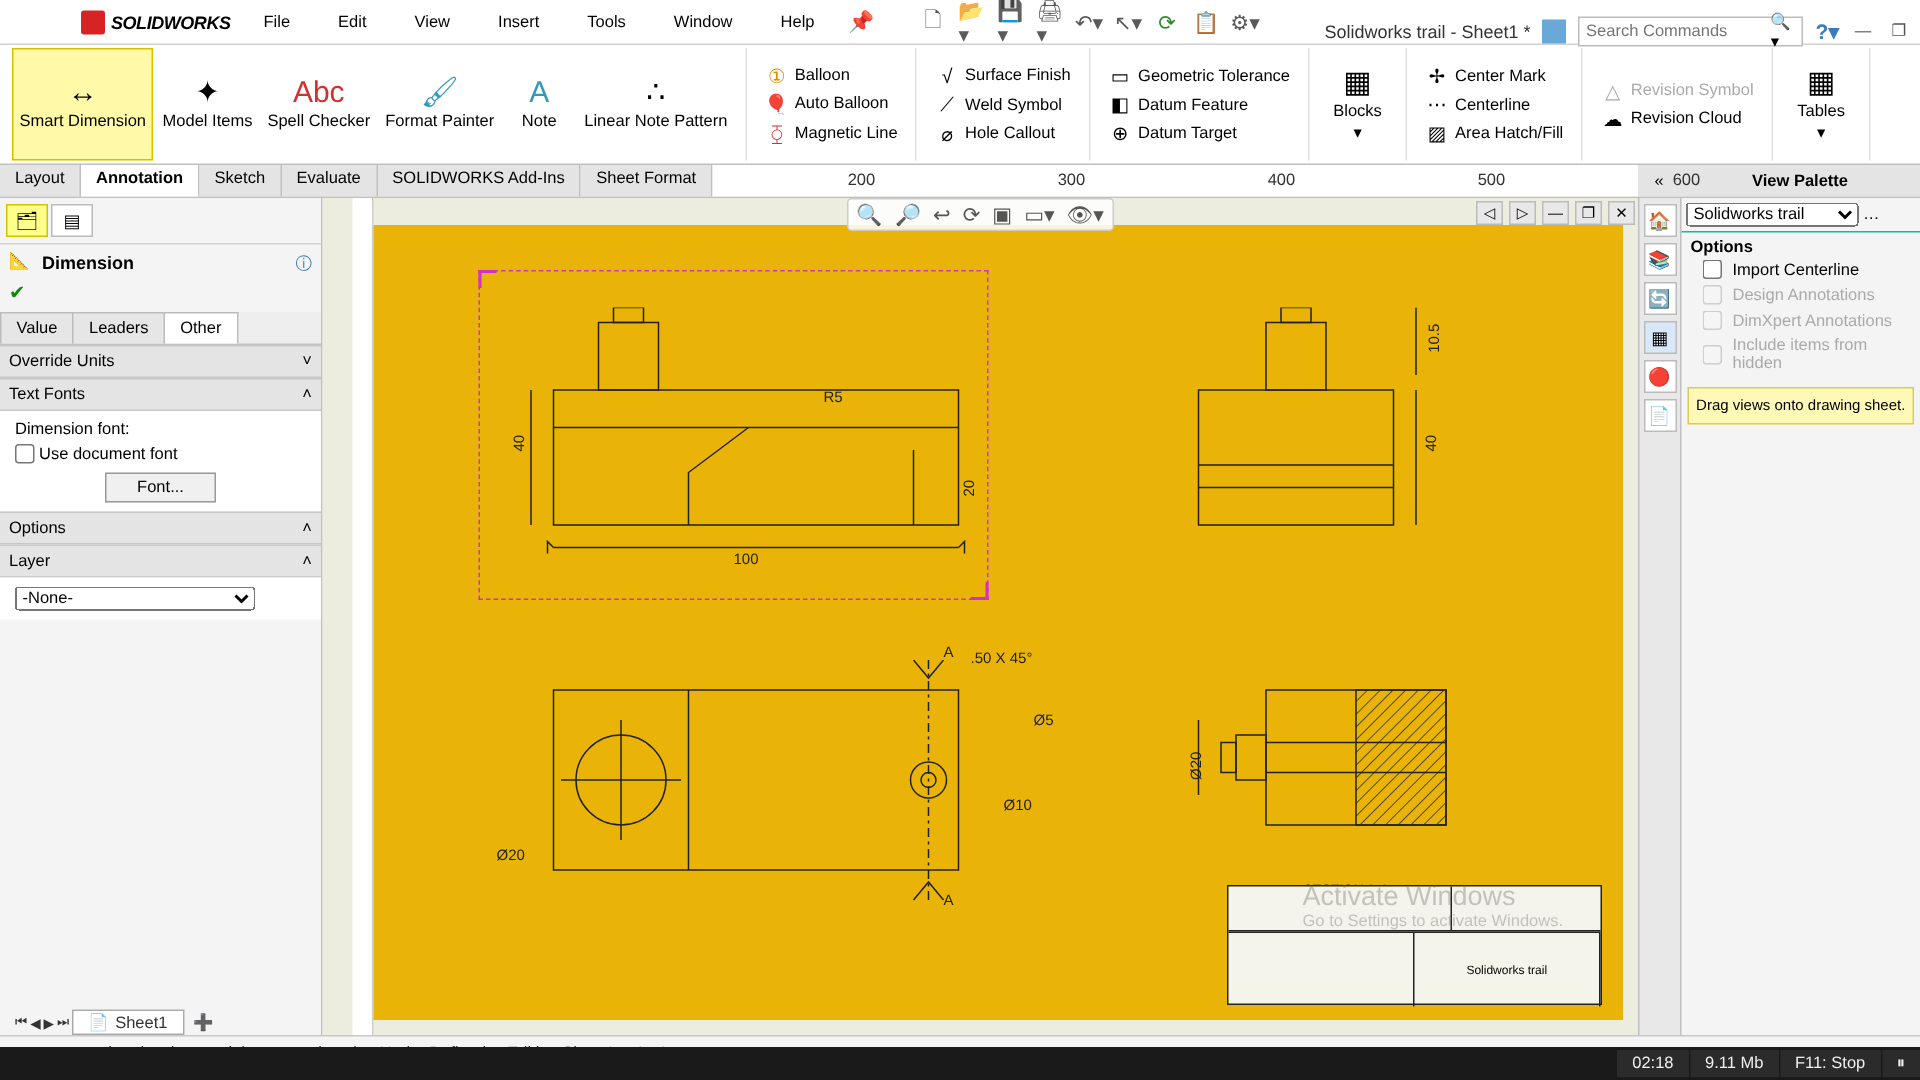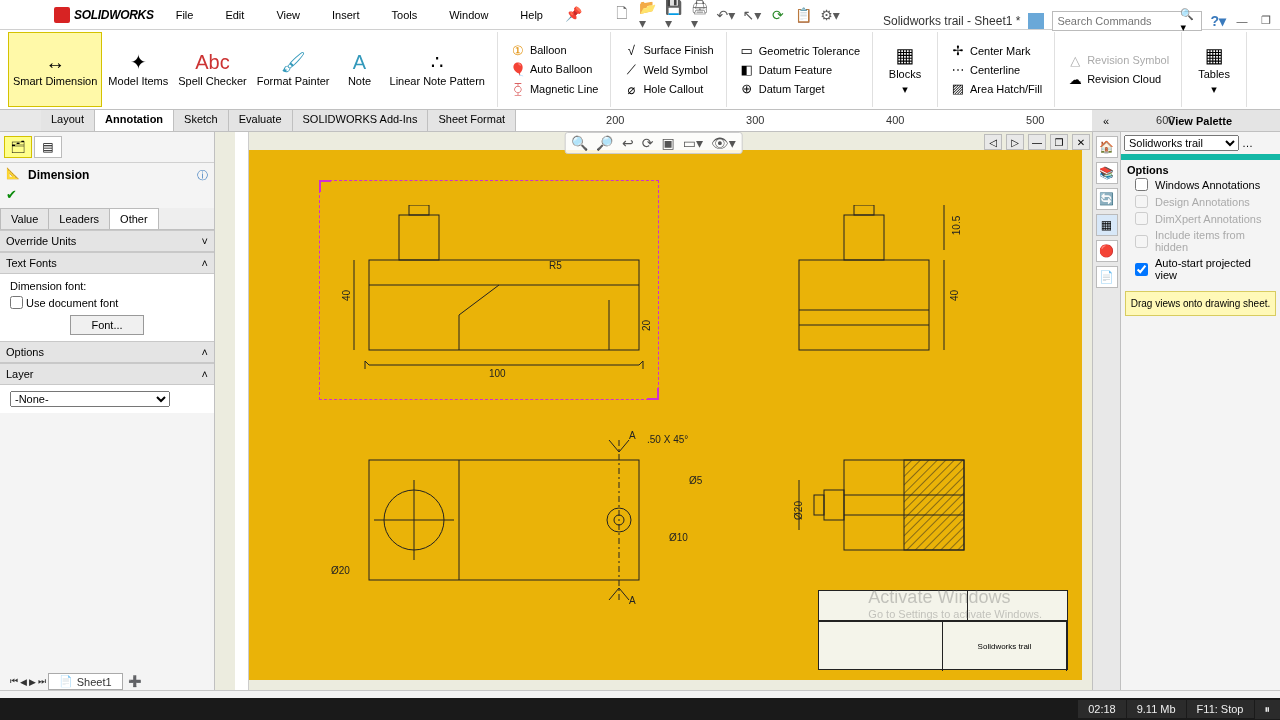--- a/index.html
+++ b/index.html
@@ -19,21 +19,21 @@
 .win-btn { width:16px; height:16px; display:flex; align-items:center; justify-content:center; cursor:pointer; color:#555; }
 
 .ribbon { height:80px; background:#fff; border-bottom:1px solid #c0c0c0; display:flex; align-items:stretch; padding:2px 0; }
 .ribbon-group { border-right:1px solid #e0e0e0; padding:0 8px; display:flex; flex-direction:column; justify-content:center; }
 .big-btn { display:flex; flex-direction:column; align-items:center; justify-content:center; gap:2px; padding:2px 4px; cursor:pointer; text-align:center; line-height:1.1; min-width:48px; }
 .big-btn .ic { font-size:20px; }
 .cmd-row { display:flex; align-items:center; gap:4px; padding:2px 4px; cursor:pointer; white-space:nowrap; }
 .cmd-row .ic { width:16px; text-align:center; font-size:13px; }
 .cmd-row.disabled { color:#aaa; }
 
-.tab-strip { height:22px; background:#e8e8e8; border-bottom:1px solid #c0c0c0; display:flex; align-items:stretch;padding-left:41px; }
+.tab-strip { height:22px; background:#e8e8e8; border-bottom:1px solid #c0c0c0; display:flex; align-items:stretch; }
 .tab { padding:3px 10px; border-right:1px solid #c0c0c0; cursor:pointer; background:#e4e4e4; }
 .tab.active { background:#fff; font-weight:bold; }
 .ruler-h { flex:1; background:#fff; position:relative; font-size:9px; color:#333; }
 .ruler-tick { position:absolute; top:4px; }
 
 .main { position:absolute; top:132px; bottom:30px; left:0; right:0; display:flex; }
 .left-panel { width:215px; background:#f4f4f4; border-right:1px solid #c0c0c0; display:flex; flex-direction:column; overflow:hidden; }
 .pm-tabs { display:flex; gap:2px; padding:4px; border-bottom:1px solid #d0d0d0; }
 .pm-tab { width:28px; height:22px; border:1px solid #bbb; background:#fff; display:flex; align-items:center; justify-content:center; cursor:pointer; font-size:12px; }
 .pm-tab.sel { background:#ffff8a; border-color:#d4c200; }
@@ -63,21 +63,21 @@
 .hatch { fill:url(#hatch); }
 .title-block { position:absolute; right:14px; bottom:10px; width:250px; height:80px; border:1px solid #222; background:#f4f4ea; }
 .title-block .inner { border-top:1px solid #222; height:50px; display:flex; }
 .title-block .cell { border-right:1px solid #222; flex:1; display:flex; align-items:center; justify-content:center; font-size:8px; }
 .section-label { font-size:9px; text-align:center; }
 
 .right-strip { width:28px; background:#e8e8e8; border-left:1px solid #c0c0c0; display:flex; flex-direction:column; align-items:center; padding-top:4px; gap:4px; }
 .right-strip .rb { width:22px; height:22px; border:1px solid #bbb; background:#fff; display:flex; align-items:center; justify-content:center; cursor:pointer; font-size:12px; }
 
 .right-panel { width:160px; background:#f4f4f4; border-left:1px solid #c0c0c0; display:flex; flex-direction:column; }
-.vp-sel { padding:3px; border-bottom:6px solid #14b8a6; }
+.vp-sel { padding:3px; border-bottom:1px solid #14b8a6; }
 .opt-head { font-weight:bold; padding:4px 6px 0 6px; }
 .opt-item { padding:2px 6px 2px 14px; display:flex; align-items:center; gap:4px; font-size:10px; }
 .opt-item.disabled { color:#aaa; }
 .drag-hint { margin:8px 4px; padding:6px 4px; background:#fff9b8; border:1px solid #d8cc60; text-align:center; font-size:10px; }
 .status-row { position:absolute; left:0; bottom:8px; right:0; height:22px; display:flex; align-items:center; padding:0 8px; background:#f4f4f4; border-top:1px solid #c8c8c8; font-size:10px; color:#333; }
 .sheet-tab-bar { display:flex; align-items:center; gap:2px; margin-left:4px; margin-right:auto; }
 .sheet-tab { border:1px solid #aaa; background:#fff; padding:1px 10px; display:flex; align-items:center; gap:4px; cursor:pointer; }
 .status-right { display:flex; gap:14px; }
 .win-watermark { position:absolute; right:40px; bottom:60px; color:rgba(100,100,100,0.35); text-align:left; pointer-events:none; }
 .win-watermark .l1 { font-size:18px; }
@@ -421,38 +421,34 @@
   </div>
 
   <div class="right-panel">
     <div class="vp-sel">
       <select style="width:115px"><option>Solidworks trail</option></select>
       <span>…</span>
     </div>
     <div class="opt-head">Options</div>
     <label class="opt-item">
         <input type="checkbox" style="">
-        <span>Windows Annotations</span>
+        <span>Import Centerline</span>
       </label>
     <label class="opt-item disabled">
         <input type="checkbox" disabled="" style="">
         <span>Design Annotations</span>
       </label>
     <label class="opt-item disabled">
         <input type="checkbox" disabled="" style="">
         <span>DimXpert Annotations</span>
       </label>
     <label class="opt-item disabled">
         <input type="checkbox" disabled="" style="">
         <span>Include items from hidden</span>
       </label>
-    <label class="opt-item">
-        <input type="checkbox" checked="" style="">
-        <span>Auto-start projected view</span>
-      </label>
     <div class="drag-hint">Drag views onto drawing sheet.</div>
   </div>
 </div>
 
 <div class="status-row">
   <span>one or two edges/vertices and then a text location.</span>
   <div class="sheet-tab-bar" style="position:absolute;left:6px;top:-18px">
     <span style="font-size:9px;cursor:pointer">⏮</span>
     <span style="font-size:9px;cursor:pointer">◀</span>
     <span style="font-size:9px;cursor:pointer">▶</span>

